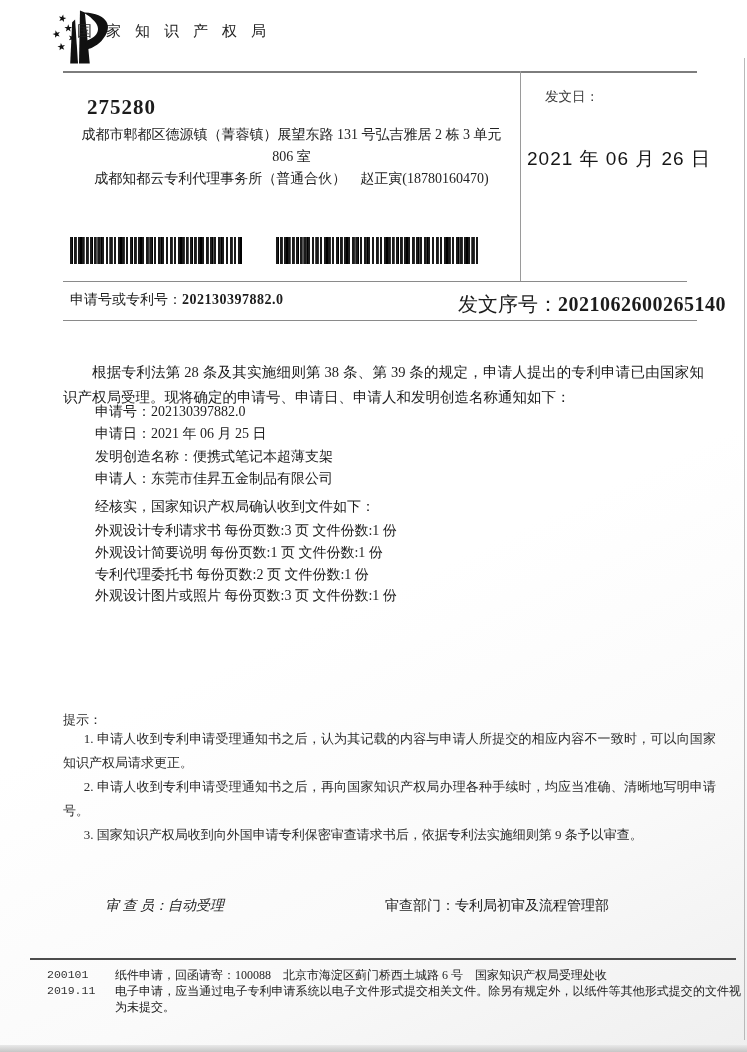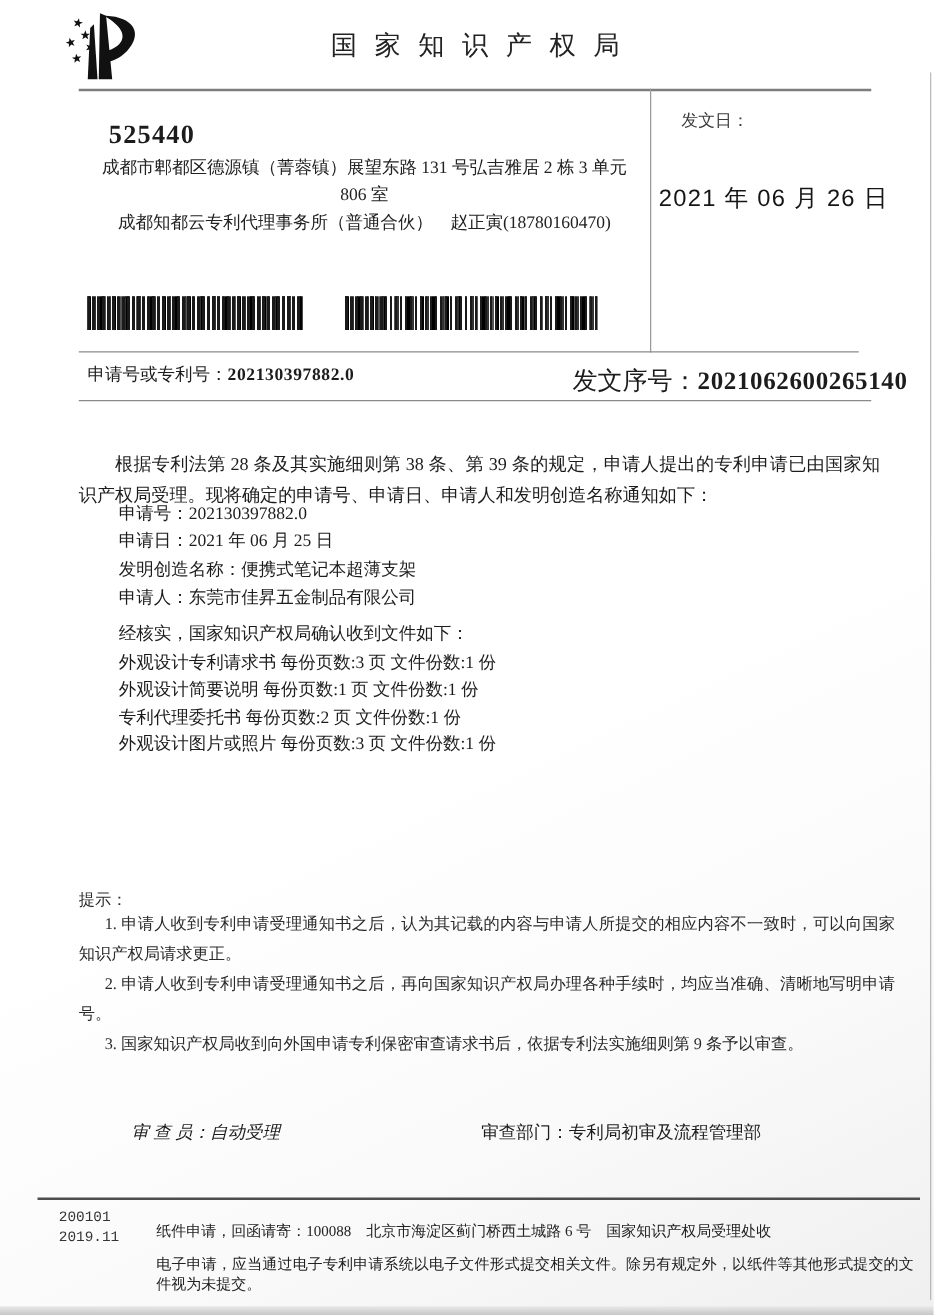--- a/index.html
+++ b/index.html
@@ -9,21 +9,21 @@
     width:747px;height:1052px;
     overflow:hidden;
     background:linear-gradient(155deg,#ffffff 55%,#fafafa 78%,#efefef 100%);
     font-family:"Liberation Serif","DejaVu Serif",serif;
     color:#1c1c1c;
   }
   
   .logo{position:absolute;left:36px;top:6px;width:86px;height:62px;}
   .org-name{
     position:absolute;left:63px;top:22px;width:634px;
-    text-align:center;font-size:21px;letter-spacing:14px;text-indent:14px;
+    font-size:15px;letter-spacing:14px;text-indent:14px;
     font-weight:500;color:#222;
   }
   .rule{position:absolute;background:#7d7d7d;}
   .rule-header{left:63px;top:71px;width:634px;height:2px;}
   .rule-boxbottom{left:63px;top:281px;width:624px;height:1px;background:#8a8a8a;}
   .rule-refs{left:63px;top:320px;width:634px;height:1px;background:#8a8a8a;}
   .vline-box{position:absolute;left:520px;top:71px;width:1px;height:211px;background:#9a9a9a;}
   .vline-pageedge{position:absolute;left:744px;top:58px;width:1px;height:982px;background:#b9b9b9;}
   
   .dispatch-label{position:absolute;left:545px;top:88px;font-size:13.5px;color:#3a3a3a;}
@@ -67,21 +67,21 @@
   .notes p{margin:0;text-indent:1.6em;text-align:justify;}
   
   .examiner{position:absolute;left:105px;top:897px;font-size:14px;font-style:italic;}
   .department{position:absolute;left:385px;top:897px;font-size:14px;}
   
   .rule-footer{left:30px;top:958px;width:706px;height:2px;background:#4d4d4d;}
   .footer-codes{position:absolute;left:47px;top:967px;font-size:11.5px;line-height:16px;
                 font-family:Liberation Mono, monospace;color:#333;}
   .footer-text{position:absolute;left:115px;top:967px;width:626px;
                font-size:12px;line-height:16px;color:#222;}
-  .footer-text p{margin:10px;text-align:justify;}
+  .footer-text p{margin:0;text-align:justify;}
   .bottom-strip{position:absolute;left:0;bottom:0;width:747px;height:7px;
                 background:linear-gradient(to bottom,#e9e9e9,#c6c6c6);}
 </style>
 </head>
 <body>
 
 <div class="page">
 
   <svg class="logo" viewBox="0 0 88 62" xmlns="http://www.w3.org/2000/svg">
     <defs>
@@ -96,21 +96,21 @@
     <use href="#st" x="37" y="32" transform="rotate(20 37 32)"></use>
     <use href="#st" x="26" y="41" transform="rotate(-8 26 41)"></use>
   </svg>
   <div class="org-name">国家知识产权局</div>
   <div class="rule rule-header"></div>
 
   <div class="vline-box"></div>
   <div class="dispatch-label">发文日：</div>
   <div class="dispatch-date">2021 年 06 月 26 日</div>
 
-  <div class="postcode">525440</div>
+  <div class="postcode">275280</div>
   <div class="addr">
     <div>成都市郫都区德源镇（菁蓉镇）展望东路 131 号弘吉雅居 2 栋 3 单元</div>
     <div>806 室</div>
     <div>成都知都云专利代理事务所（普通合伙）　赵正寅(18780160470)</div>
   </div>
 
   <div class="barcode barcode-1"></div>
   <div class="barcode barcode-2"></div>
   <div class="rule rule-boxbottom"></div>
 

